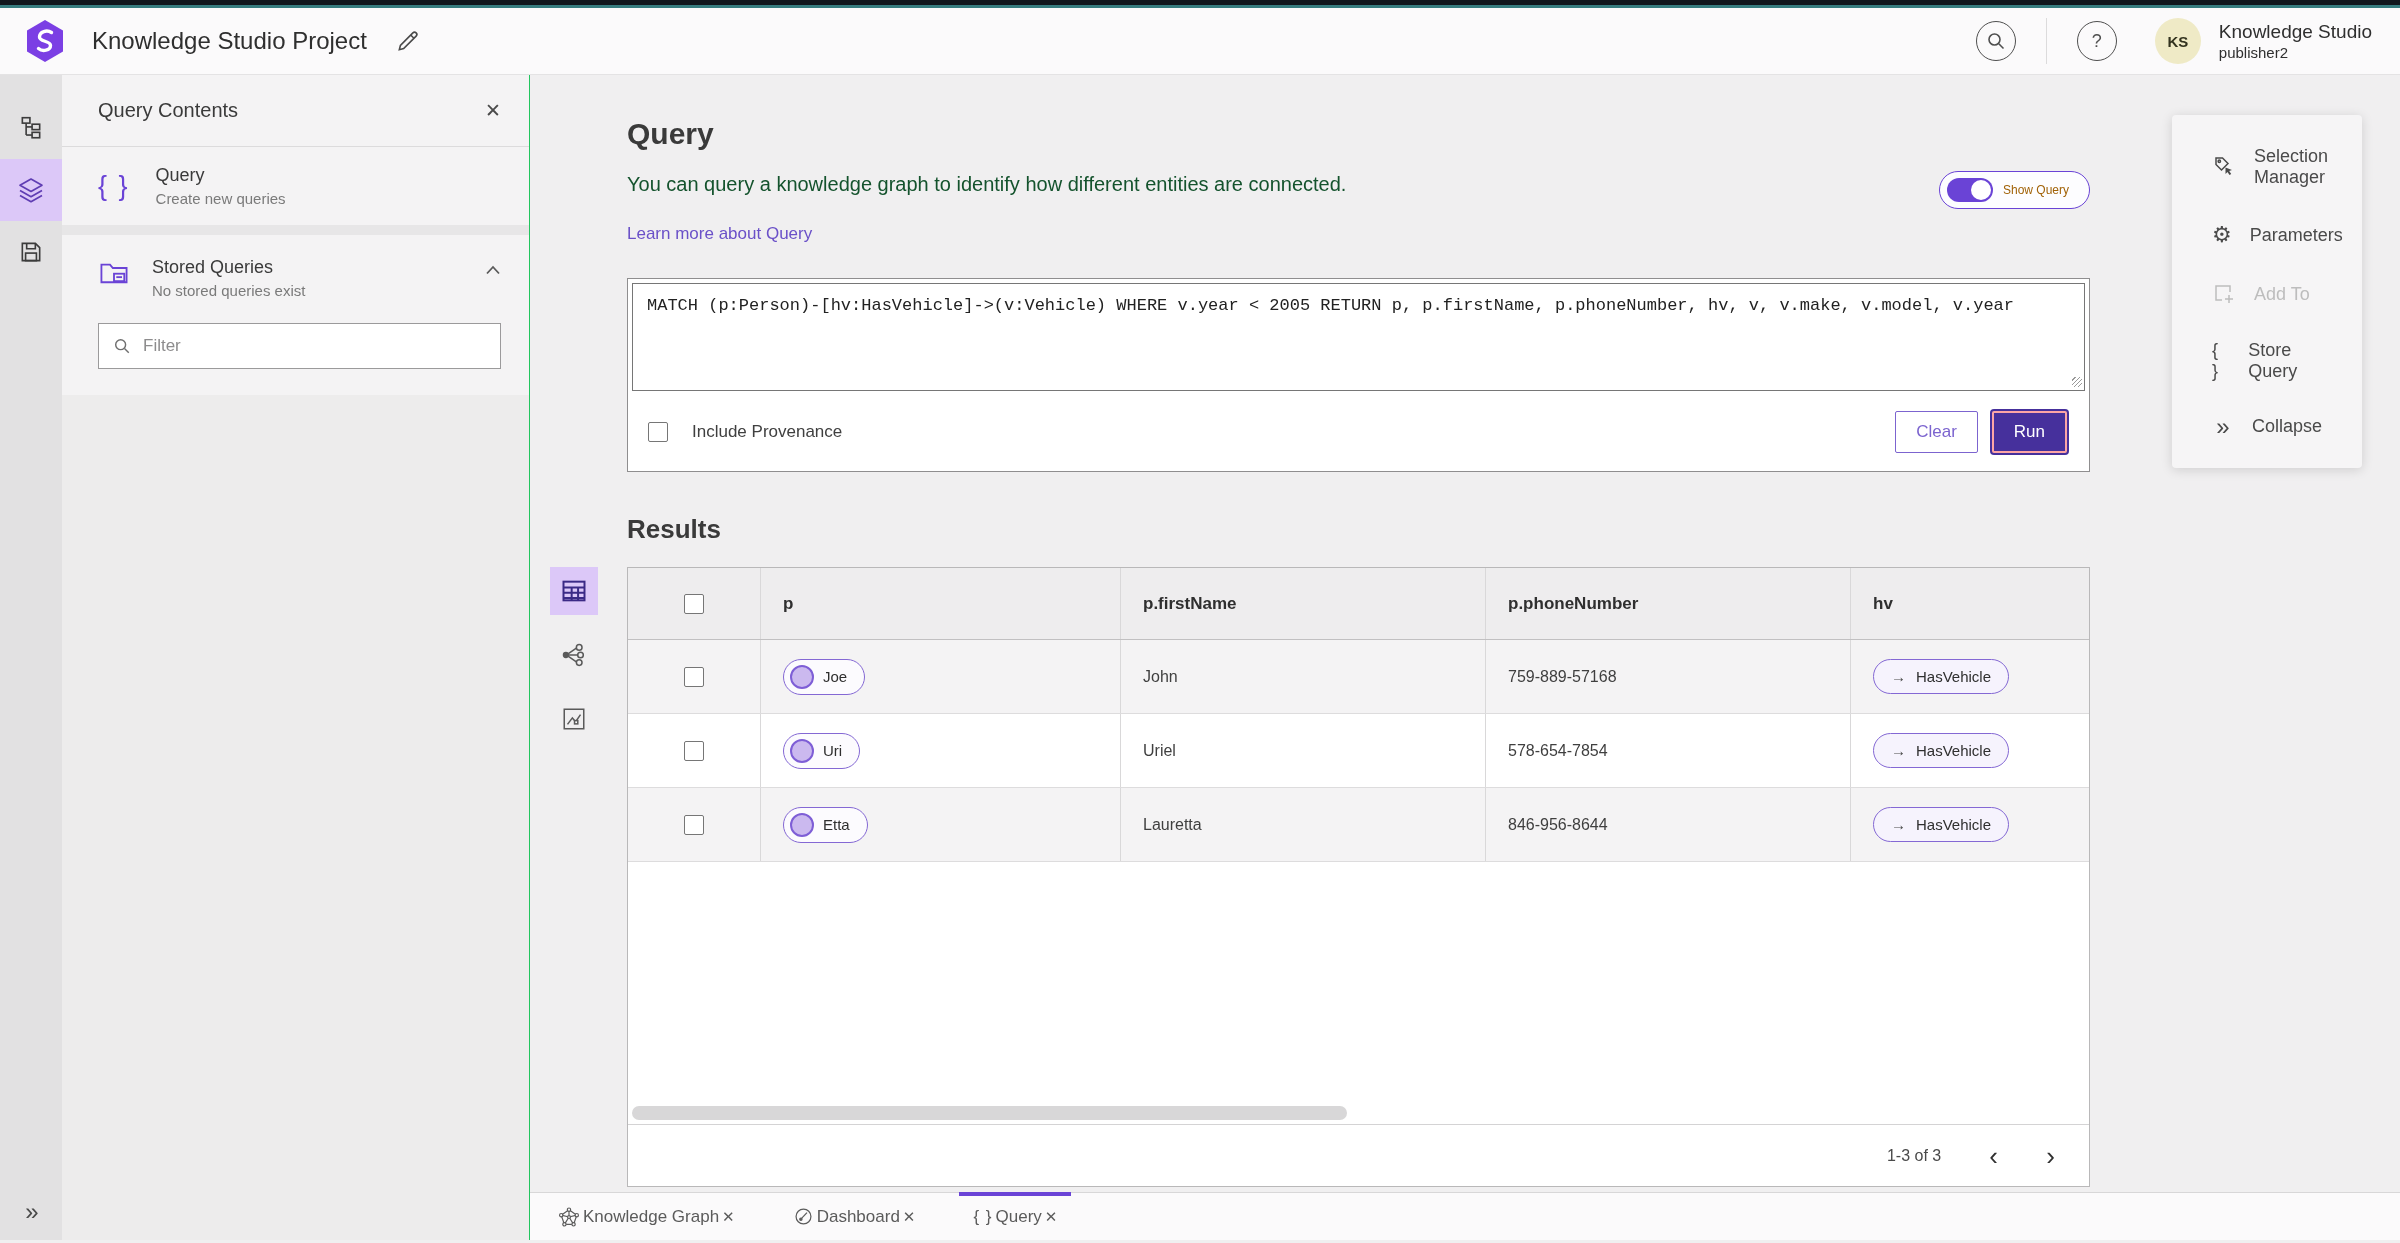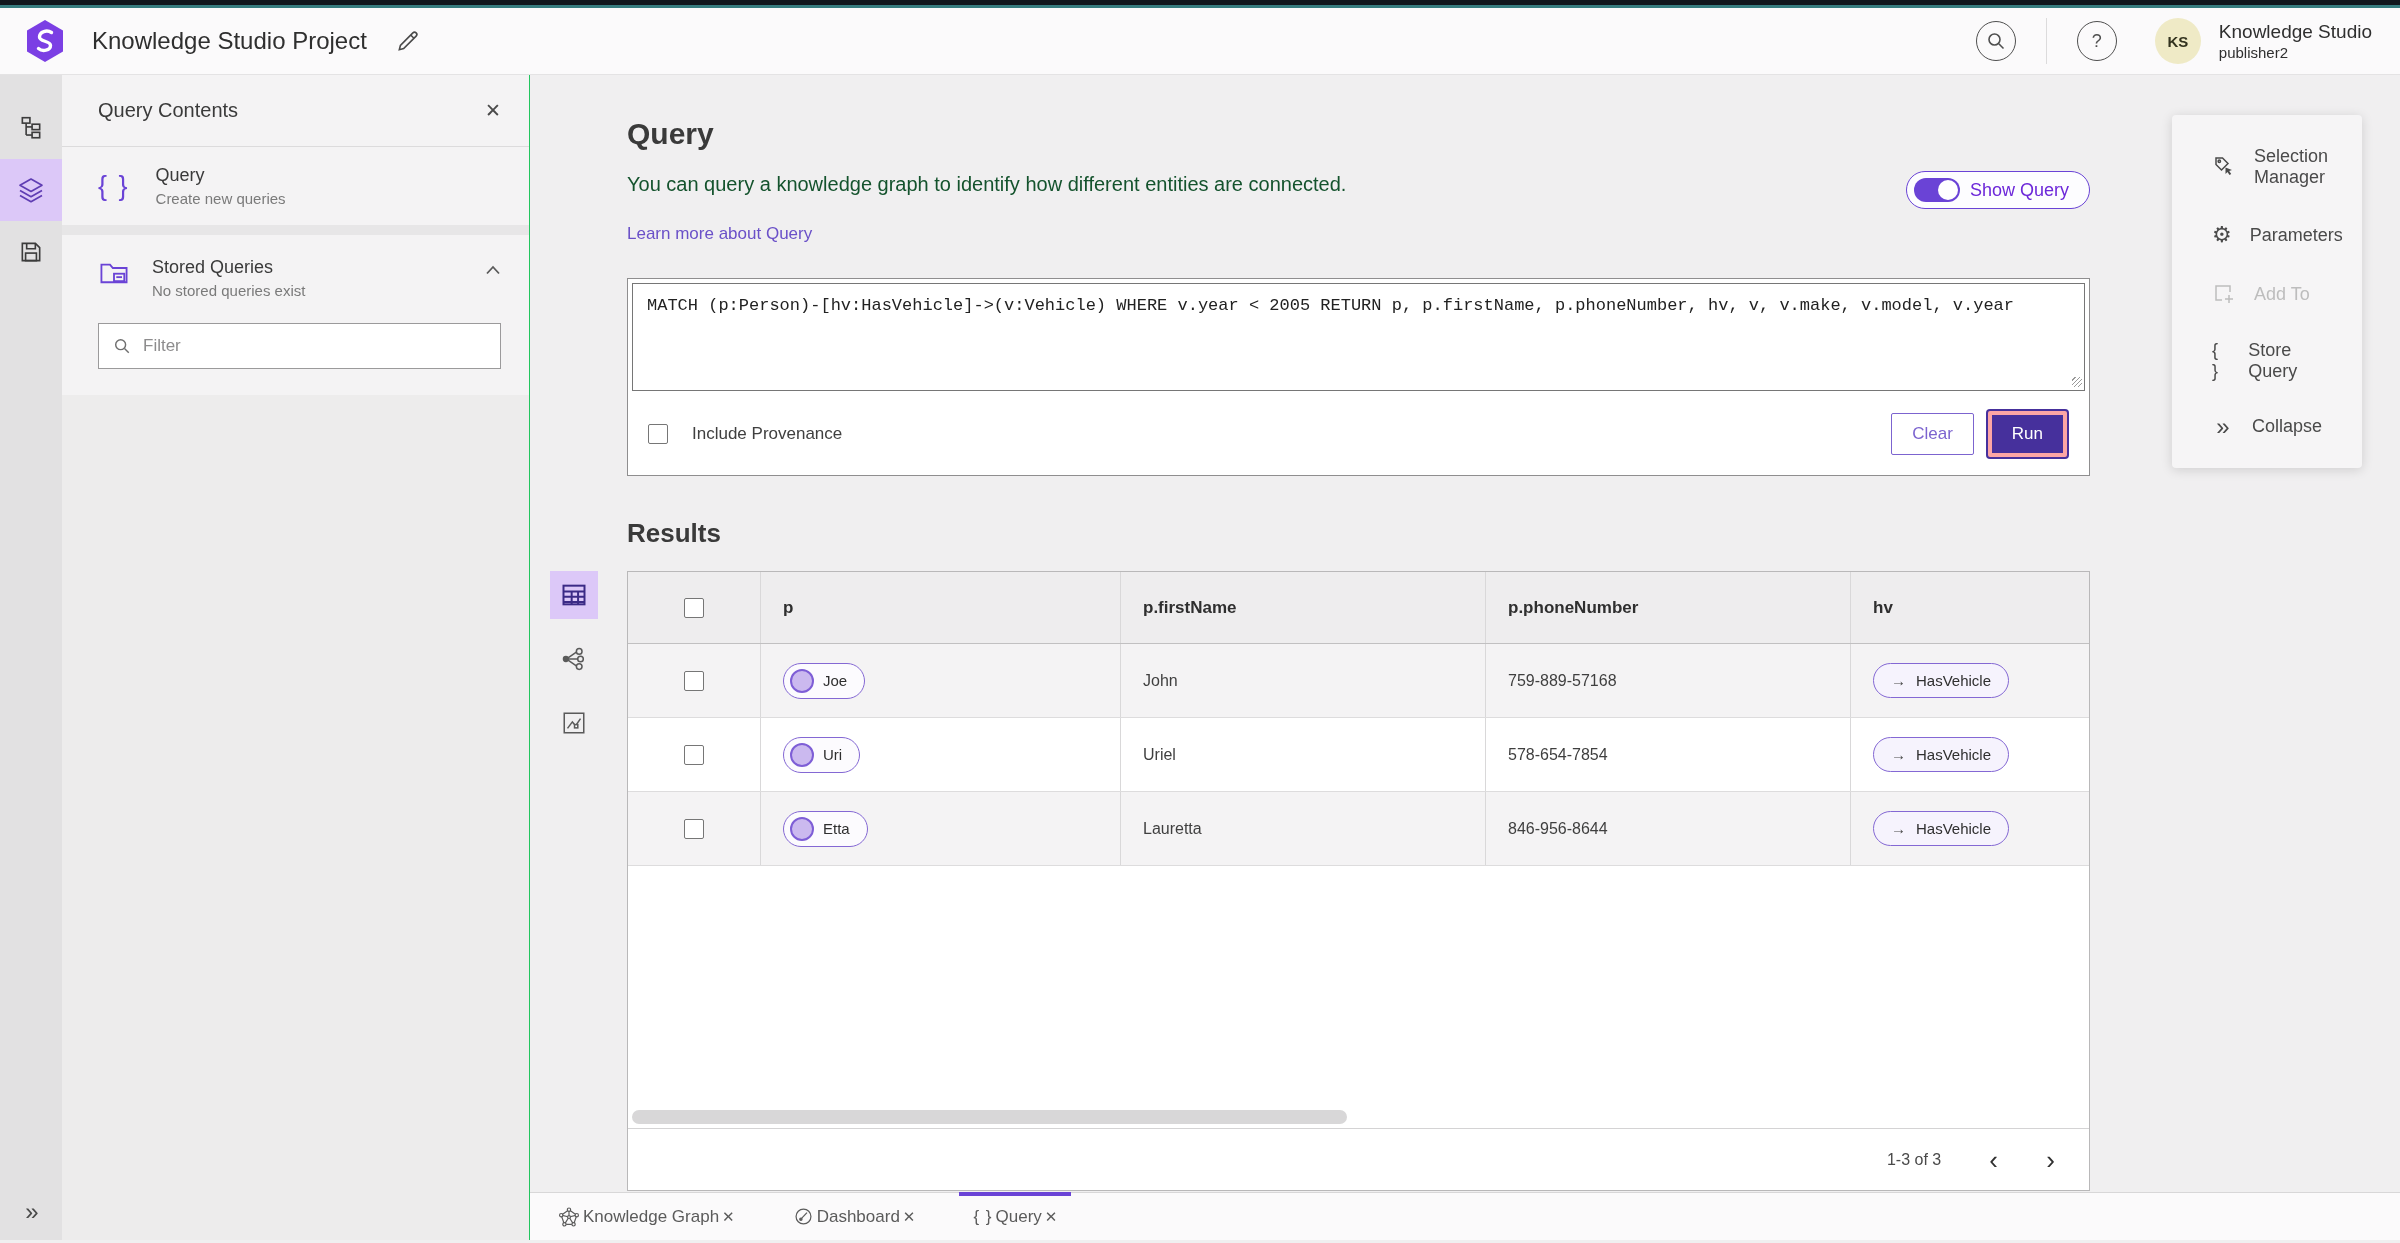--- a/index.html
+++ b/index.html
@@ -49,33 +49,33 @@
 
   
   .main { flex: 1; position: relative; background: #f0eff0; }
   .content { position: relative; margin-left: 97px; width: 1463px; padding-top: 42px; }
   h1.page-title { font-size: 30px; font-weight: 700; color: #3a3a3a; }
   .desc { margin-top: 22px; font-size: 20px; color: #14532d; }
   .learn-link { display: inline-block; margin-top: 28px; font-size: 17px; color: #6a50c8; text-decoration: none; cursor: pointer; }
   .toggle-pill { position: absolute; top: 96px; right: 0; display: flex; align-items: center; gap: 10px; padding: 6px 20px 6px 7px; border: 1.5px solid #6a43d6; border-radius: 26px; background: #fdfdff; cursor: pointer; }
   .toggle-track { width: 46px; height: 24px; border-radius: 13px; background: #6a43d6; position: relative; }
   .toggle-knob { position: absolute; right: 2px; top: 2px; width: 20px; height: 20px; border-radius: 50%; background: #fff; }
-  .toggle-label { color: #6d28d9; font-size: 18px; }
+  .toggle-label { color: #a16207; font-size: 12px; }
 
   
   .query-box { margin-top: 34px; background: #fff; border: 1px solid #8f8e8f; }
   .textarea-wrap { position: relative; padding: 4px; }
   .query-text { display: block; width: 100%; height: 108px; resize: none; border: 1px solid #767676; background: #fff; padding: 10px 14px; font-family: "Liberation Mono", monospace; font-size: 17px; line-height: 1.45; color: #222; outline: none; }
   .resize-handle { position: absolute; right: 7px; bottom: 8px; width: 10px; height: 10px; background: repeating-linear-gradient(135deg, transparent 0 2px, #9a9a9a 2px 3px); }
   .query-footer { display: flex; align-items: center; padding: 16px 20px 18px 20px; }
   .checkbox { width: 20px; height: 20px; appearance: none; -webkit-appearance: none; border: 1px solid #767676; background: #fff; border-radius: 2px; cursor: pointer; }
   .prov-label { font-size: 17px; color: #404040; margin-left: 24px; }
   .footer-actions { margin-left: auto; display: flex; align-items: center; gap: 14px; }
   .btn-clear { background: #fff; color: #7c64cf; border: 1.5px solid #7c64cf; border-radius: 2px; padding: 10px 20px; font-size: 17px; cursor: pointer; font-family: inherit; }
-  .btn-run { background: #46309c; color: #fff; border: 4px solid #fca5a5; box-shadow: 0 0 0 2px #46309c; border-radius: 2px; padding: 9px 20px; font-size: 17px; cursor: pointer; font-family: inherit; margin-right: 2px; }
+  .btn-run { background: #46309c; color: #fff; border: 2px solid #fca5a5; box-shadow: 0 0 0 2px #46309c; border-radius: 2px; padding: 9px 20px; font-size: 17px; cursor: pointer; font-family: inherit; margin-right: 2px; }
 
   
   h2.results-title { margin-top: 42px; font-size: 26px; font-weight: 700; color: #3a3a3a; }
   .results-row { display: flex; margin-left: -77px; margin-top: 22px; }
   .tools-col { width: 77px; display: flex; flex-direction: column; gap: 16px; }
   .tool-btn { width: 48px; height: 48px; border: none; background: transparent; color: #5a5a5a; display: flex; align-items: center; justify-content: center; cursor: pointer; }
   .tool-btn.active { background: #dcc8f8; color: #3b2a86; }
   .table-card { flex: 1; height: 620px; background: #fff; border: 1px solid #b9b8b9; display: flex; flex-direction: column; }
   .t-head { height: 72px; background: #eeedee; border-bottom: 1px solid #c1c0c1; display: flex; align-items: stretch; flex: none; }
   .t-row { height: 74px; display: flex; align-items: stretch; border-bottom: 1px solid #dddcdd; flex: none; }

